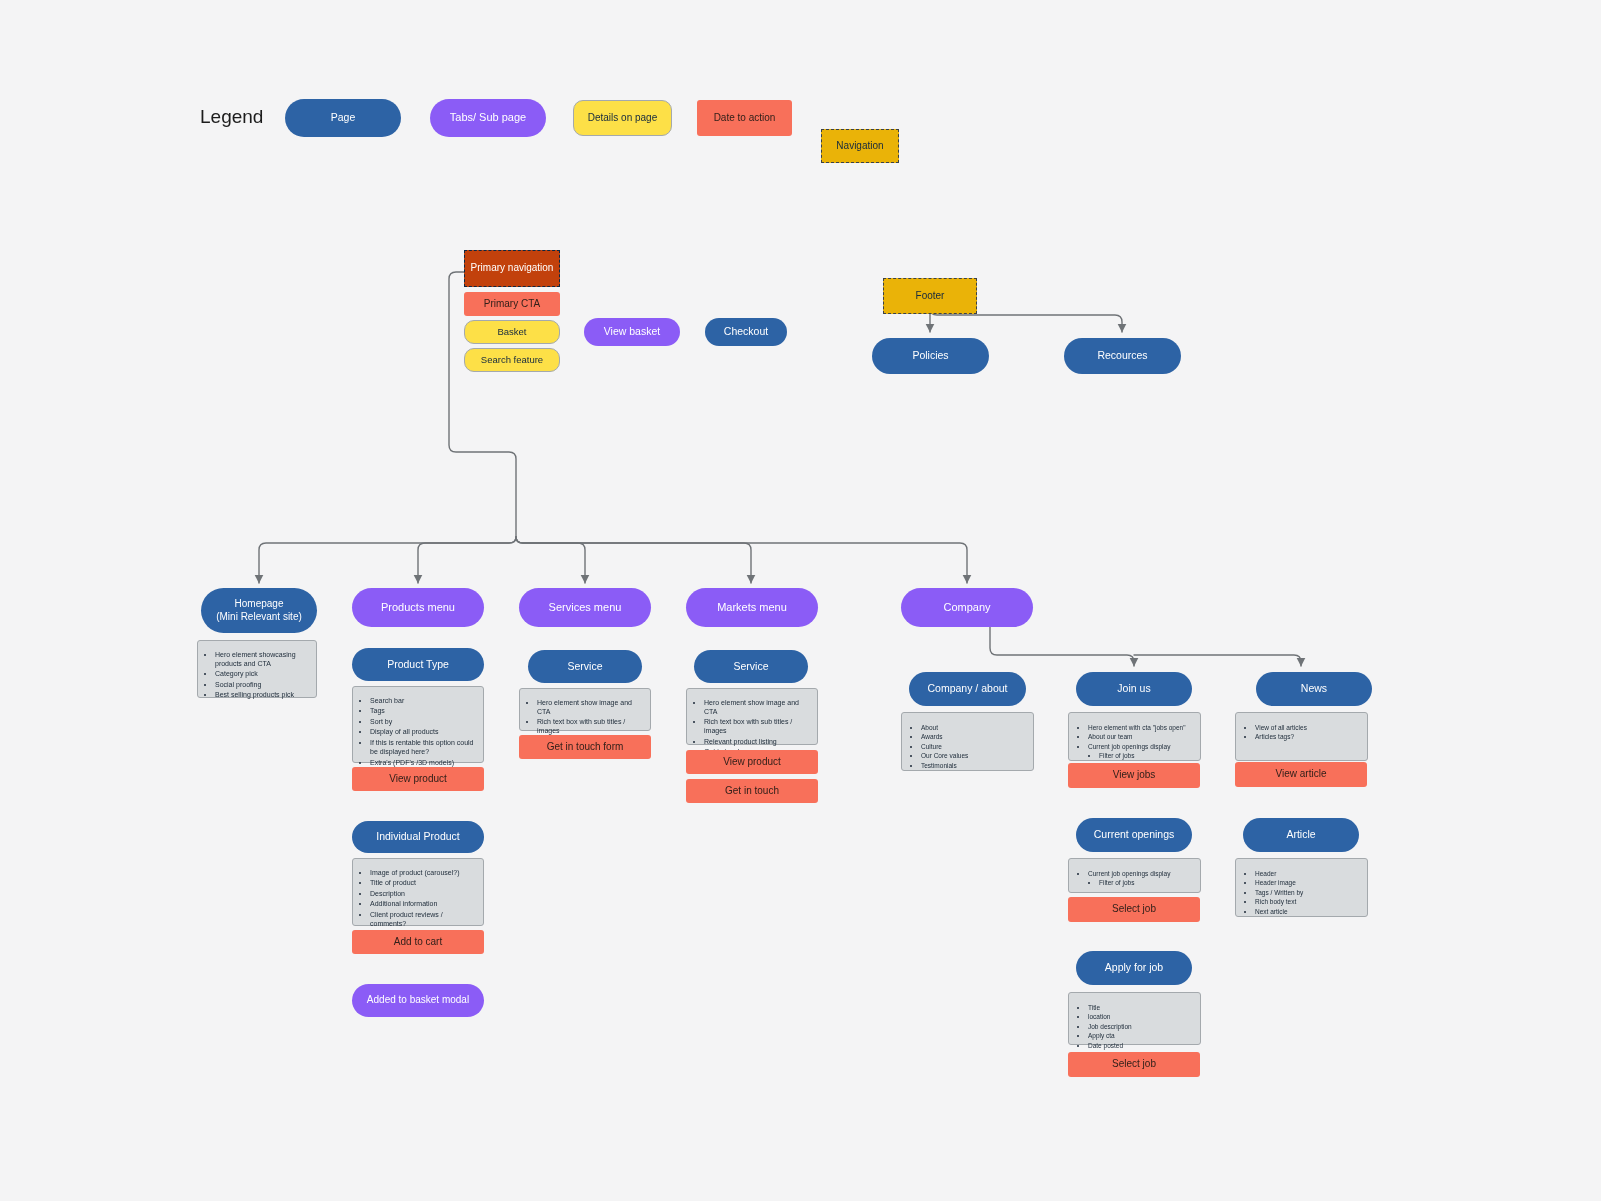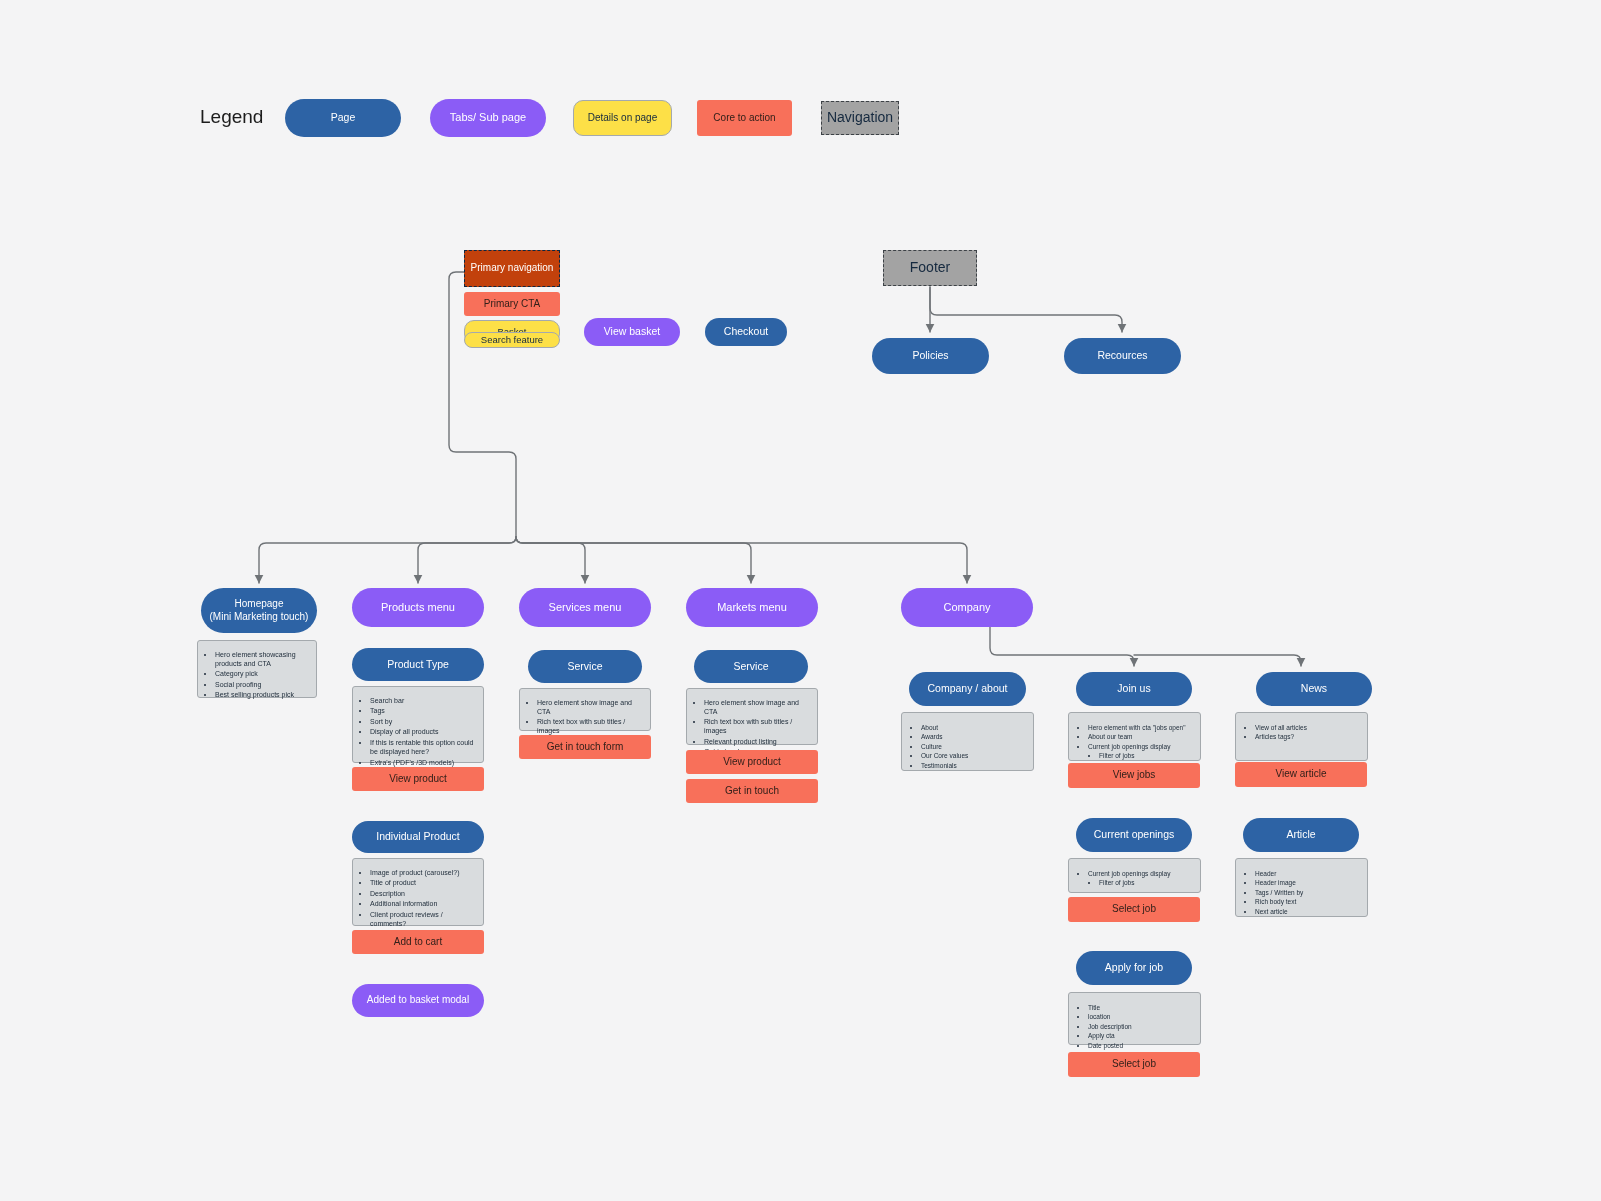--- a/index.html
+++ b/index.html
@@ -6,21 +6,21 @@
   html,body { background:#f4f4f5; }
   body { font-family:"Liberation Sans", sans-serif; }
   .canvas { position:relative; width:1601px; height:1201px; background:#f4f4f5; overflow:hidden; }
   svg.wires { position:absolute; left:0; top:0; width:1601px; height:1201px; pointer-events:none; }
   .node { position:absolute; display:flex; align-items:center; justify-content:center; text-align:center; line-height:1.25; }
   .pill-page { background:#2d63a5; color:#ffffff; border-radius:999px; font-size:10.5px; }
   .pill-tab  { background:#8b5cf6; color:#ffffff; border-radius:999px; font-size:11px; }
   .box-cta   { background:#f8705a; color:#33201a; border-radius:3px; font-size:10px; }
   .box-gray  { background:#fde047; color:#15293f; border:1px solid #a4a9ad; border-radius:10px; font-size:9.5px; }
   .box-nav-primary { background:#c2410c; color:#ffffff; border:1.5px dashed #0d2843; font-size:10px; }
-  .box-nav-light   { background:#a3a3a3; color:#15293f; border:1.5px dashed #3c4146; font-size:14px; }
+  .box-nav-light   { background:#eab308; color:#15293f; border:1.5px dashed #3c4146; font-size:10px;margin-top:28px; }
   .details { position:absolute; background:#d9dcde; border:1px solid #a4a9ad; border-radius:3px; color:#1c2a38; text-align:left; }
   .details ul { list-style:disc; padding-left:13px; margin:0; }
   .details li { margin:1.5px 0; }
   .details ul ul { list-style:disc; padding-left:11px; margin:0; }
   .fs7  { font-size:7px;  line-height:1.3;  padding:7px 5px 5px 4px; }
   .fs65 { font-size:6.5px; line-height:1.25; padding:9px 5px 5px 6px; }
   .legend-title { position:absolute; left:200px; top:106px; font-size:19px; font-weight:400; color:#1c1c1c; }
   .two-line { font-size:10px; }
 </style>
 </head>
@@ -45,38 +45,38 @@
       <path marker-end="url(#arrow)" d="M 930 287 L 930 308 Q 930 315 937 315 L 1115 315 Q 1122 315 1122 322 L 1122 332"></path>
       <path marker-end="url(#arrow)" d="M 990 627 L 990 648 Q 990 655 997 655 L 1127 655 Q 1134 655 1134 662 L 1134 666"></path>
       <path marker-end="url(#arrow)" d="M 1134 655 L 1294 655 Q 1301 655 1301 662 L 1301 666"></path>
     </g>
   </svg>
 
   <div class="legend-title">Legend</div>
   <div class="node pill-page" style="left:285px;top:99px;width:116px;height:38px">Page</div>
   <div class="node pill-tab" style="left:430px;top:99px;width:116px;height:38px">Tabs/ Sub page</div>
   <div class="node box-gray" style="left:573px;top:100px;width:99px;height:36px;font-size:10px">Details on page</div>
-  <div class="node box-cta" style="left:697px;top:100px;width:95px;height:36px">Core to action</div>
+  <div class="node box-cta" style="left:697px;top:100px;width:95px;height:36px">Date to action</div>
   <div class="node box-nav-light" style="left:821px;top:101px;width:78px;height:34px">Navigation</div>
 
   <div class="node box-nav-primary" style="left:464px;top:250px;width:96px;height:37px">Primary navigation</div>
   <div class="node box-cta" style="left:464px;top:292px;width:96px;height:24px">Primary CTA</div>
   <div class="node box-gray" style="left:464px;top:320px;width:96px;height:24px">Basket</div>
-  <div class="node box-gray" style="left:464px;top:332px;width:96px;height:16px">Search feature</div>
+  <div class="node box-gray" style="left:464px;top:348px;width:96px;height:24px">Search feature</div>
   <div class="node pill-tab" style="left:584px;top:318px;width:96px;height:28px;font-size:10.5px">View basket</div>
   <div class="node pill-page" style="left:705px;top:318px;width:82px;height:28px">Checkout</div>
 
   <div class="node box-nav-light" style="left:883px;top:250px;width:94px;height:36px">Footer</div>
   <div class="node pill-page" style="left:872px;top:338px;width:117px;height:36px">Policies</div>
   <div class="node pill-page" style="left:1064px;top:338px;width:117px;height:36px">Recources</div>
 
   <div class="node pill-page two-line" style="left:201px;top:588px;width:116px;height:45px">
     <div>
       <div>Homepage</div>
-      <div>(Mini Marketing touch)</div>
+      <div>(Mini Relevant site)</div>
     </div>
   </div>
   <div class="node pill-tab" style="left:352px;top:588px;width:132px;height:39px">Products menu</div>
   <div class="node pill-tab" style="left:519px;top:588px;width:132px;height:39px">Services menu</div>
   <div class="node pill-tab" style="left:686px;top:588px;width:132px;height:39px">Markets menu</div>
   <div class="node pill-tab" style="left:901px;top:588px;width:132px;height:39px">Company</div>
 
   <div class="details fs7" style="left:197px;top:640px;width:120px;height:58px">
     <ul>
         <li>Hero element showcasing products and CTA</li>

